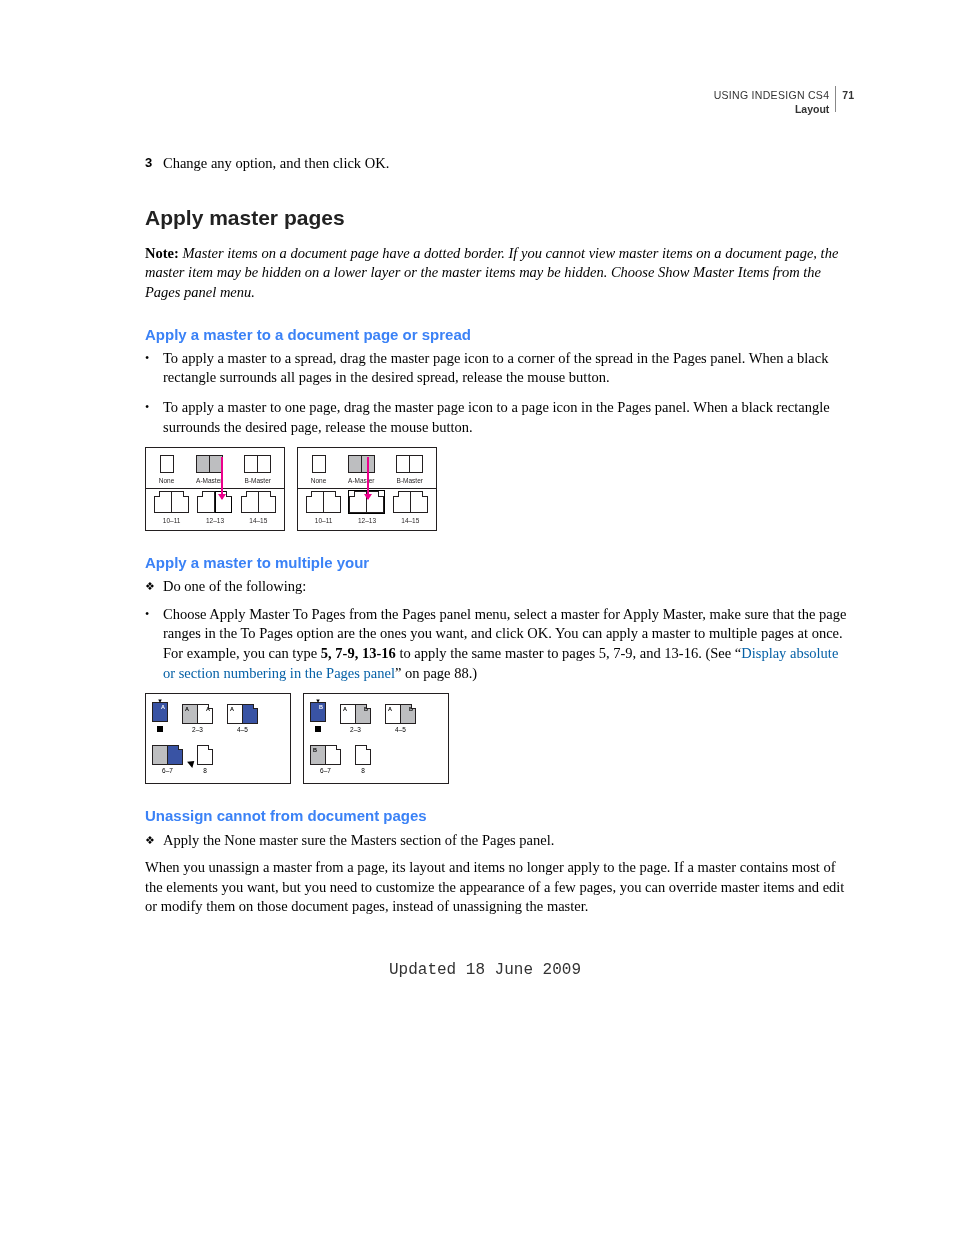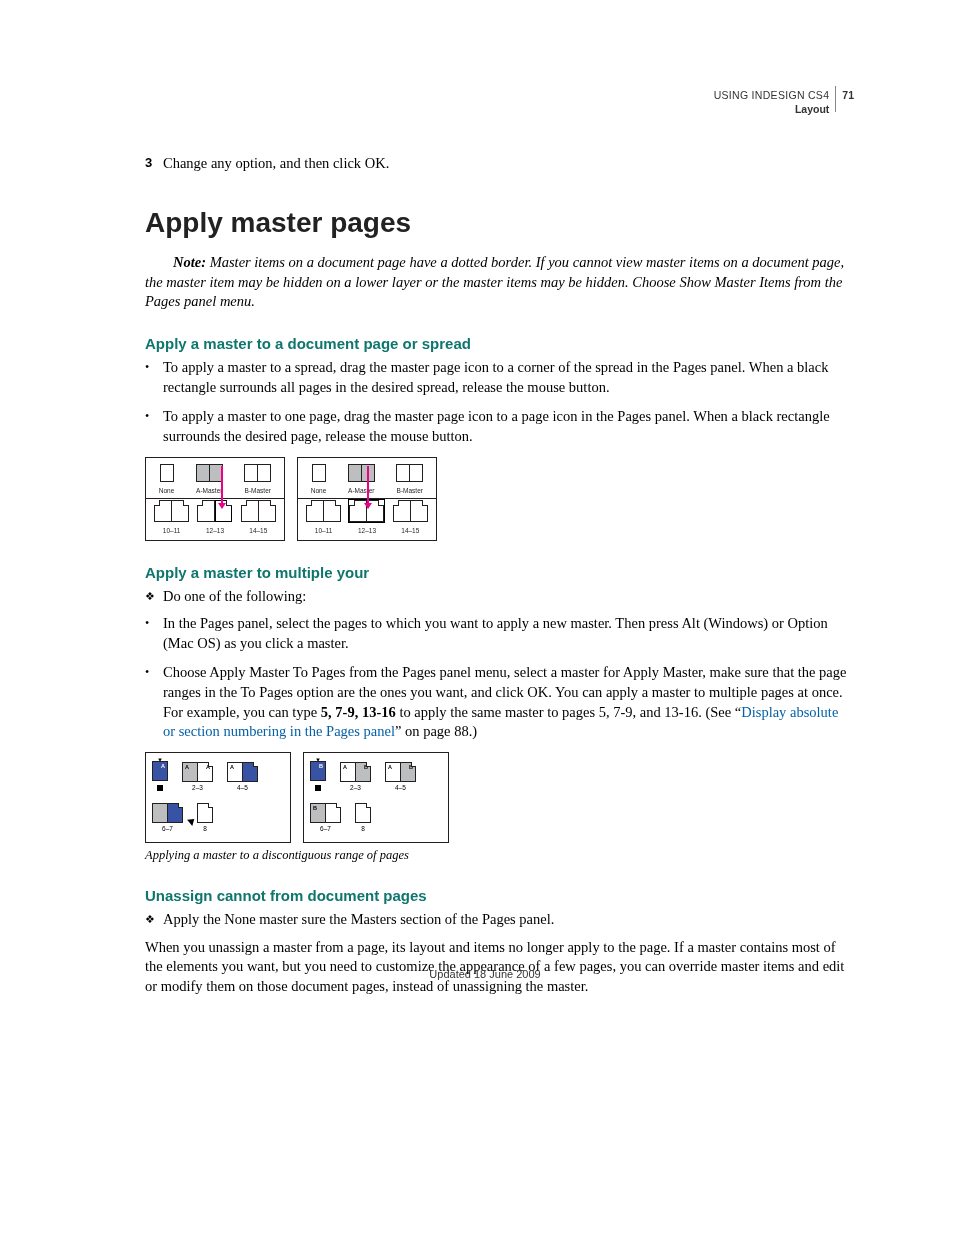--- a/index.html
+++ b/index.html
@@ -51,37 +51,37 @@
     font-weight: 700;
     font-size: 13px;
     width: 18px;
     flex: 0 0 18px;
   }
   .ol-step .txt { flex: 1; }
 
   h2.sans {
     font-family: "Myriad Pro", "Segoe UI", Arial, sans-serif;
     font-weight: 700;
-    font-size: 28px;
+    font-size: 21px;
     margin: 30px 0 6px 0;
     color: #222;
   }
   h3.sans {
     font-family: "Myriad Pro", "Segoe UI", Arial, sans-serif;
     font-weight: 700;
     font-size: 15px;
     margin: 22px 0 4px 0;
-    color: #0f766e;
+    color: #3b82f6;
   }
 
   p { margin: 6px 0 10px 0; }
   p.note-lead { margin-top: 12px; }
   em, .italic { font-style: italic; }
   .bold { font-weight: 700; }
-  .noteword { font-style: italic; font-weight: 700; margin-left: 28px; }
+  .noteword { font-weight: 700; }
 
   ul.bullets { list-style: none; margin: 4px 0 8px 0; padding: 0; }
   ul.bullets > li { display: flex; margin: 4px 0 10px 0; }
   ul.bullets > li::before {
     content: "•";
     width: 18px; flex: 0 0 18px;
     font-size: 12px;
     padding-top: 1px;
   }
   ul.bullets > li > .txt { flex:1; }
@@ -141,22 +141,22 @@
   .mini .pg .tagW { color:#fff; }
   .mini .lbl { font-size:6.5px; margin-top:2px;}
   .mini .caret { position:absolute; top:-6px; left:50%; transform:translateX(-50%); font-size:7px;}
   .blackbox{ width:6px; height:6px; background:#000; display:inline-block; margin-top:4px;}
 
   .footer {
     position:absolute;
     bottom: 36px;
     left:16px; right:0;
     text-align:center;
-    font-family: Liberation Sans, sans-serif;
-    font-size: 11px;
+    font-family: Liberation Mono, monospace;
+    font-size: 16px;
     color:#333;
   }
 </style>
 </head>
 <body>
 
 <div class="page">
 
   <div class="header">
     <div class="header-wrap">
@@ -293,23 +293,20 @@
 
     <h3 class="sans">Apply a master to multiple your</h3>
 
     <div class="diamond-line">
       <span class="dia">❖</span>
       <span class="txt">Do one of the following:</span>
     </div>
 
     <ul class="bullets">
       <li>
-          <span class="txt">In the Pages panel, select the pages to which you want to apply a new master. Then press Alt (Windows) or Option (Mac OS) as you click a master.</span>
-        </li>
-      <li>
         <span class="txt">
           <span>Choose Apply Master To Pages from the Pages panel menu, select a master for Apply Master, make sure that the page ranges in the To Pages option are the ones you want, and click OK. You can apply a master to multiple pages at once. For example, you can type </span><span class="bold">5, 7-9, 13-16</span><span> to apply the same master to pages 5, 7-9, and 13-16. (See “</span><a class="xref" href="#">Display absolute or section numbering in the Pages panel</a><span>” on page 88.)</span>
         </span>
       </li>
     </ul>
 
     <div class="figure-row">
       <div class="panel2">
         <div class="row2">
           <div class="mini" style="position:relative;">
@@ -419,21 +416,20 @@
               <div class="pgs">
                 <span class="pg">
                   <span class="ear"></span>
                 </span>
               </div>
               <div class="lbl">8</div>
             </div>
         </div>
       </div>
     </div>
-    <div class="caption">Applying a master to a discontiguous range of pages</div>
 
     <h3 class="sans">Unassign cannot from document pages</h3>
 
     <div class="diamond-line">
       <span class="dia">❖</span>
       <span class="txt">Apply the None master sure the Masters section of the Pages panel.</span>
     </div>
 
     <p>When you unassign a master from a page, its layout and items no longer apply to the page. If a master contains most of the elements you want, but you need to customize the appearance of a few pages, you can override master items and edit or modify them on those document pages, instead of unassigning the master.</p>
 

